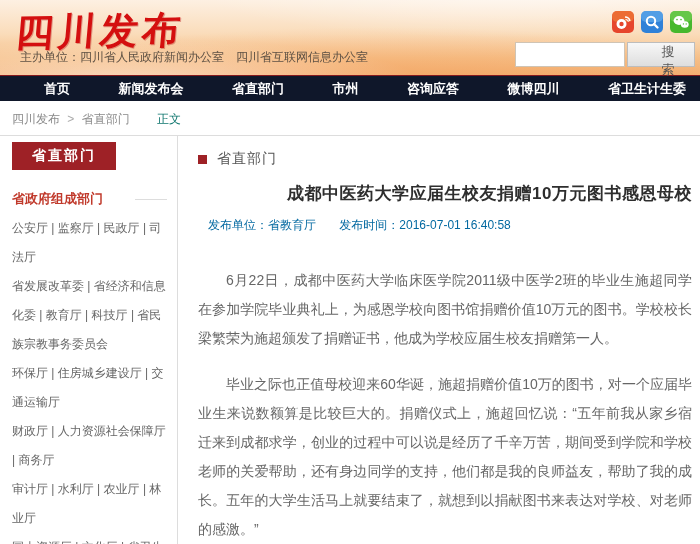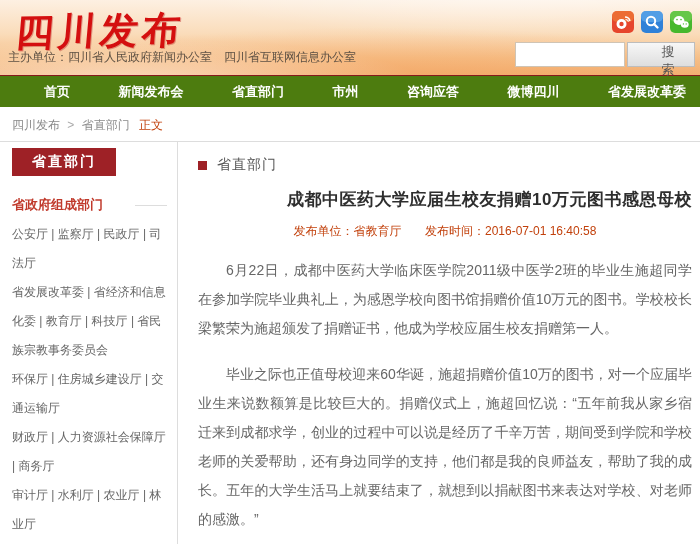--- a/index.html
+++ b/index.html
@@ -11,60 +11,60 @@
     background:
       radial-gradient(ellipse 420px 60px at 18% 108%, rgba(255,255,255,.55), rgba(255,255,255,0) 70%),
       radial-gradient(ellipse 500px 70px at 75% -10%, rgba(255,255,255,.5), rgba(255,255,255,0) 65%),
       radial-gradient(ellipse 600px 90px at 55% 120%, rgba(244,160,90,.55), rgba(244,160,90,0) 70%),
       linear-gradient(180deg,#fdf0e2 0%,#fadcba 45%,#f6c089 78%,#f3b175 100%);
   }
   .logo { position:absolute; left:16px; top:6px; font-size:38px; font-weight:bold;
     color:#d40f0f; letter-spacing:4px; transform:skewX(-6deg) rotate(-1deg);
     font-family:"Liberation Serif","DejaVu Serif",serif;
     text-shadow:1px 1px 0 rgba(180,20,20,.35); }
-  .sponsor { position:absolute; left:8px; bottom:9px; font-size:12px; color:#5d5043; }
+  .sponsor { position:absolute; left:20px; bottom:9px; font-size:12px; color:#5d5043; }
   .social { position:absolute; right:8px; top:11px; display:flex; gap:7px; }
   .sicon { width:22px; height:22px; border-radius:5px; display:block; }
   .searchbar { position:absolute; right:5px; top:42px; display:flex; }
   .searchbar input { width:110px; height:25px; border:1px solid #cfc4b5; background:#fff;
     outline:none; padding:0 5px; font-size:12px; }
   .search-btn { width:68px; height:25px; border:1px solid #bdbdbd; margin-left:2px;
     background:linear-gradient(180deg,#f7f7f7,#dedede); color:#555; font-size:13px;
     letter-spacing:6px; padding-left:20px; cursor:pointer; }
 
   
-  .nav { height:32px; background:#4d7c0f; border-top:1px solid #861a1d;
+  .nav { height:26px; background:#0f172a; border-top:1px solid #861a1d;
     display:flex; align-items:center; justify-content:space-between;
     padding:0 14px 0 44px; }
   .nav a { color:#fff; font-size:13px; font-weight:bold; text-decoration:none; white-space:nowrap; }
 
   
   .crumb { padding:10px 0 7px 12px; font-size:12px; color:#8a8a8a; }
   .crumb .sep { margin:0 4px; color:#aaa; }
-  .crumb .cur { color:#c2410c; margin-left:6px; }
+  .crumb .cur { color:#0f766e; margin-left:24px; }
 
   
   .content { display:flex; align-items:stretch; }
   .sidebar { width:178px; flex:0 0 178px; border-right:1px solid #ddd;
     border-top:1px solid #ddd; padding:0 10px 0 12px; min-height:420px; }
   .side-title { display:inline-block; background:#9e2126; color:#fff; font-size:14px;
     font-weight:bold; letter-spacing:2px; padding:5px 20px; margin:6px 0 10px; }
   .grp-head { display:flex; align-items:center; margin:10px 0 6px;gap:24px; }
   .grp-head .t { color:#c0392b; font-size:13px; font-weight:bold; white-space:nowrap; }
   .grp-head .ln { flex:1; height:1px; background:#ddd; margin-left:8px; }
   .grp-links { font-size:12px; color:#666; line-height:29px; }
   .grp-links div { cursor:pointer; }
 
   .main { flex:1; border-top:1px solid #ddd; padding:10px 8px 0 20px; }
   .sec-head { display:flex; align-items:center; margin:4px 0 14px; }
   .sq { width:9px; height:9px; background:#9e2126; margin-right:10px; }
   .sec-label { font-size:14px; color:#555; letter-spacing:1px; }
   .art-title { text-align:right; font-size:17px; font-weight:bold; color:#2e2e2e;
     margin:10px 0 12px; letter-spacing:.5px; }
-  .art-meta { text-align:center; font-size:12px; color:#c2410c; margin-bottom:16px; }
+  .art-meta { font-size:12px; color:#0369a1; margin-bottom:32px; }
   .art-meta span { margin:0 10px; }
   .art-body p { font-size:14px; color:#666; line-height:29px; text-indent:2em;
     margin-bottom:17px; text-align:justify; }
 </style>
 </head>
 <body>
 
 <div class="header">
   <div class="logo">四川发布</div>
   <div class="sponsor">主办单位：四川省人民政府新闻办公室　四川省互联网信息办公室</div>
@@ -108,21 +108,21 @@
   </div>
 </div>
 
 <div class="nav">
   <a href="#">首页</a>
   <a href="#">新闻发布会</a>
   <a href="#">省直部门</a>
   <a href="#">市州</a>
   <a href="#">咨询应答</a>
   <a href="#">微博四川</a>
-  <a href="#">省发展改革委</a>
+  <a href="#">省卫生计生委</a>
 </div>
 
 <div class="crumb">
   <span>四川发布</span>
   <span class="sep">&gt;</span>
   <span>省直部门</span>
   <span class="cur">正文</span>
 </div>
 
 <div class="content">

